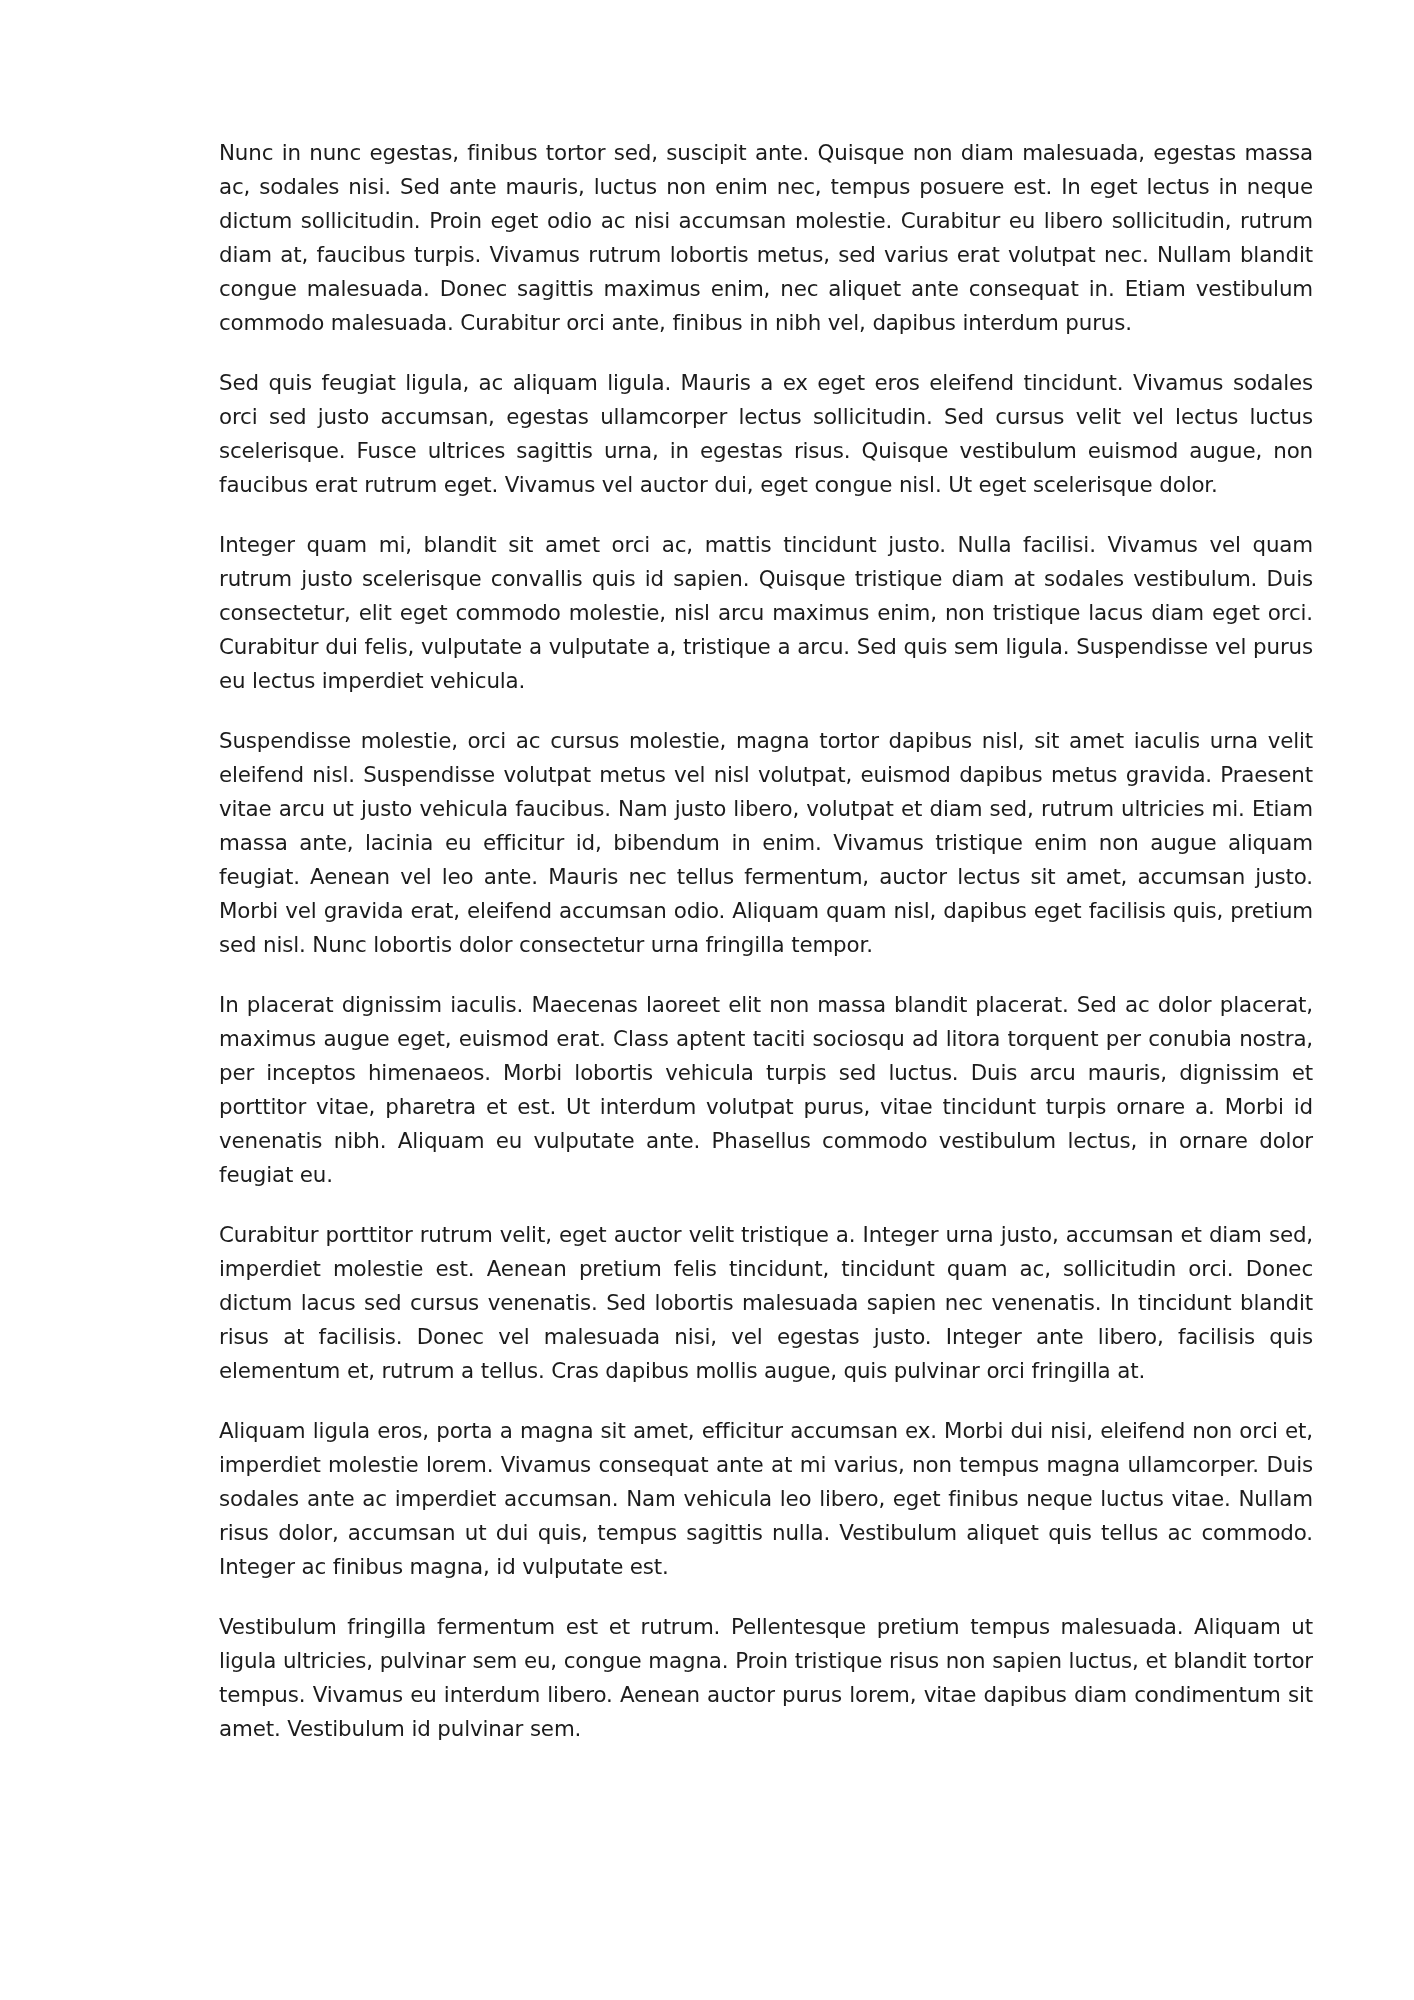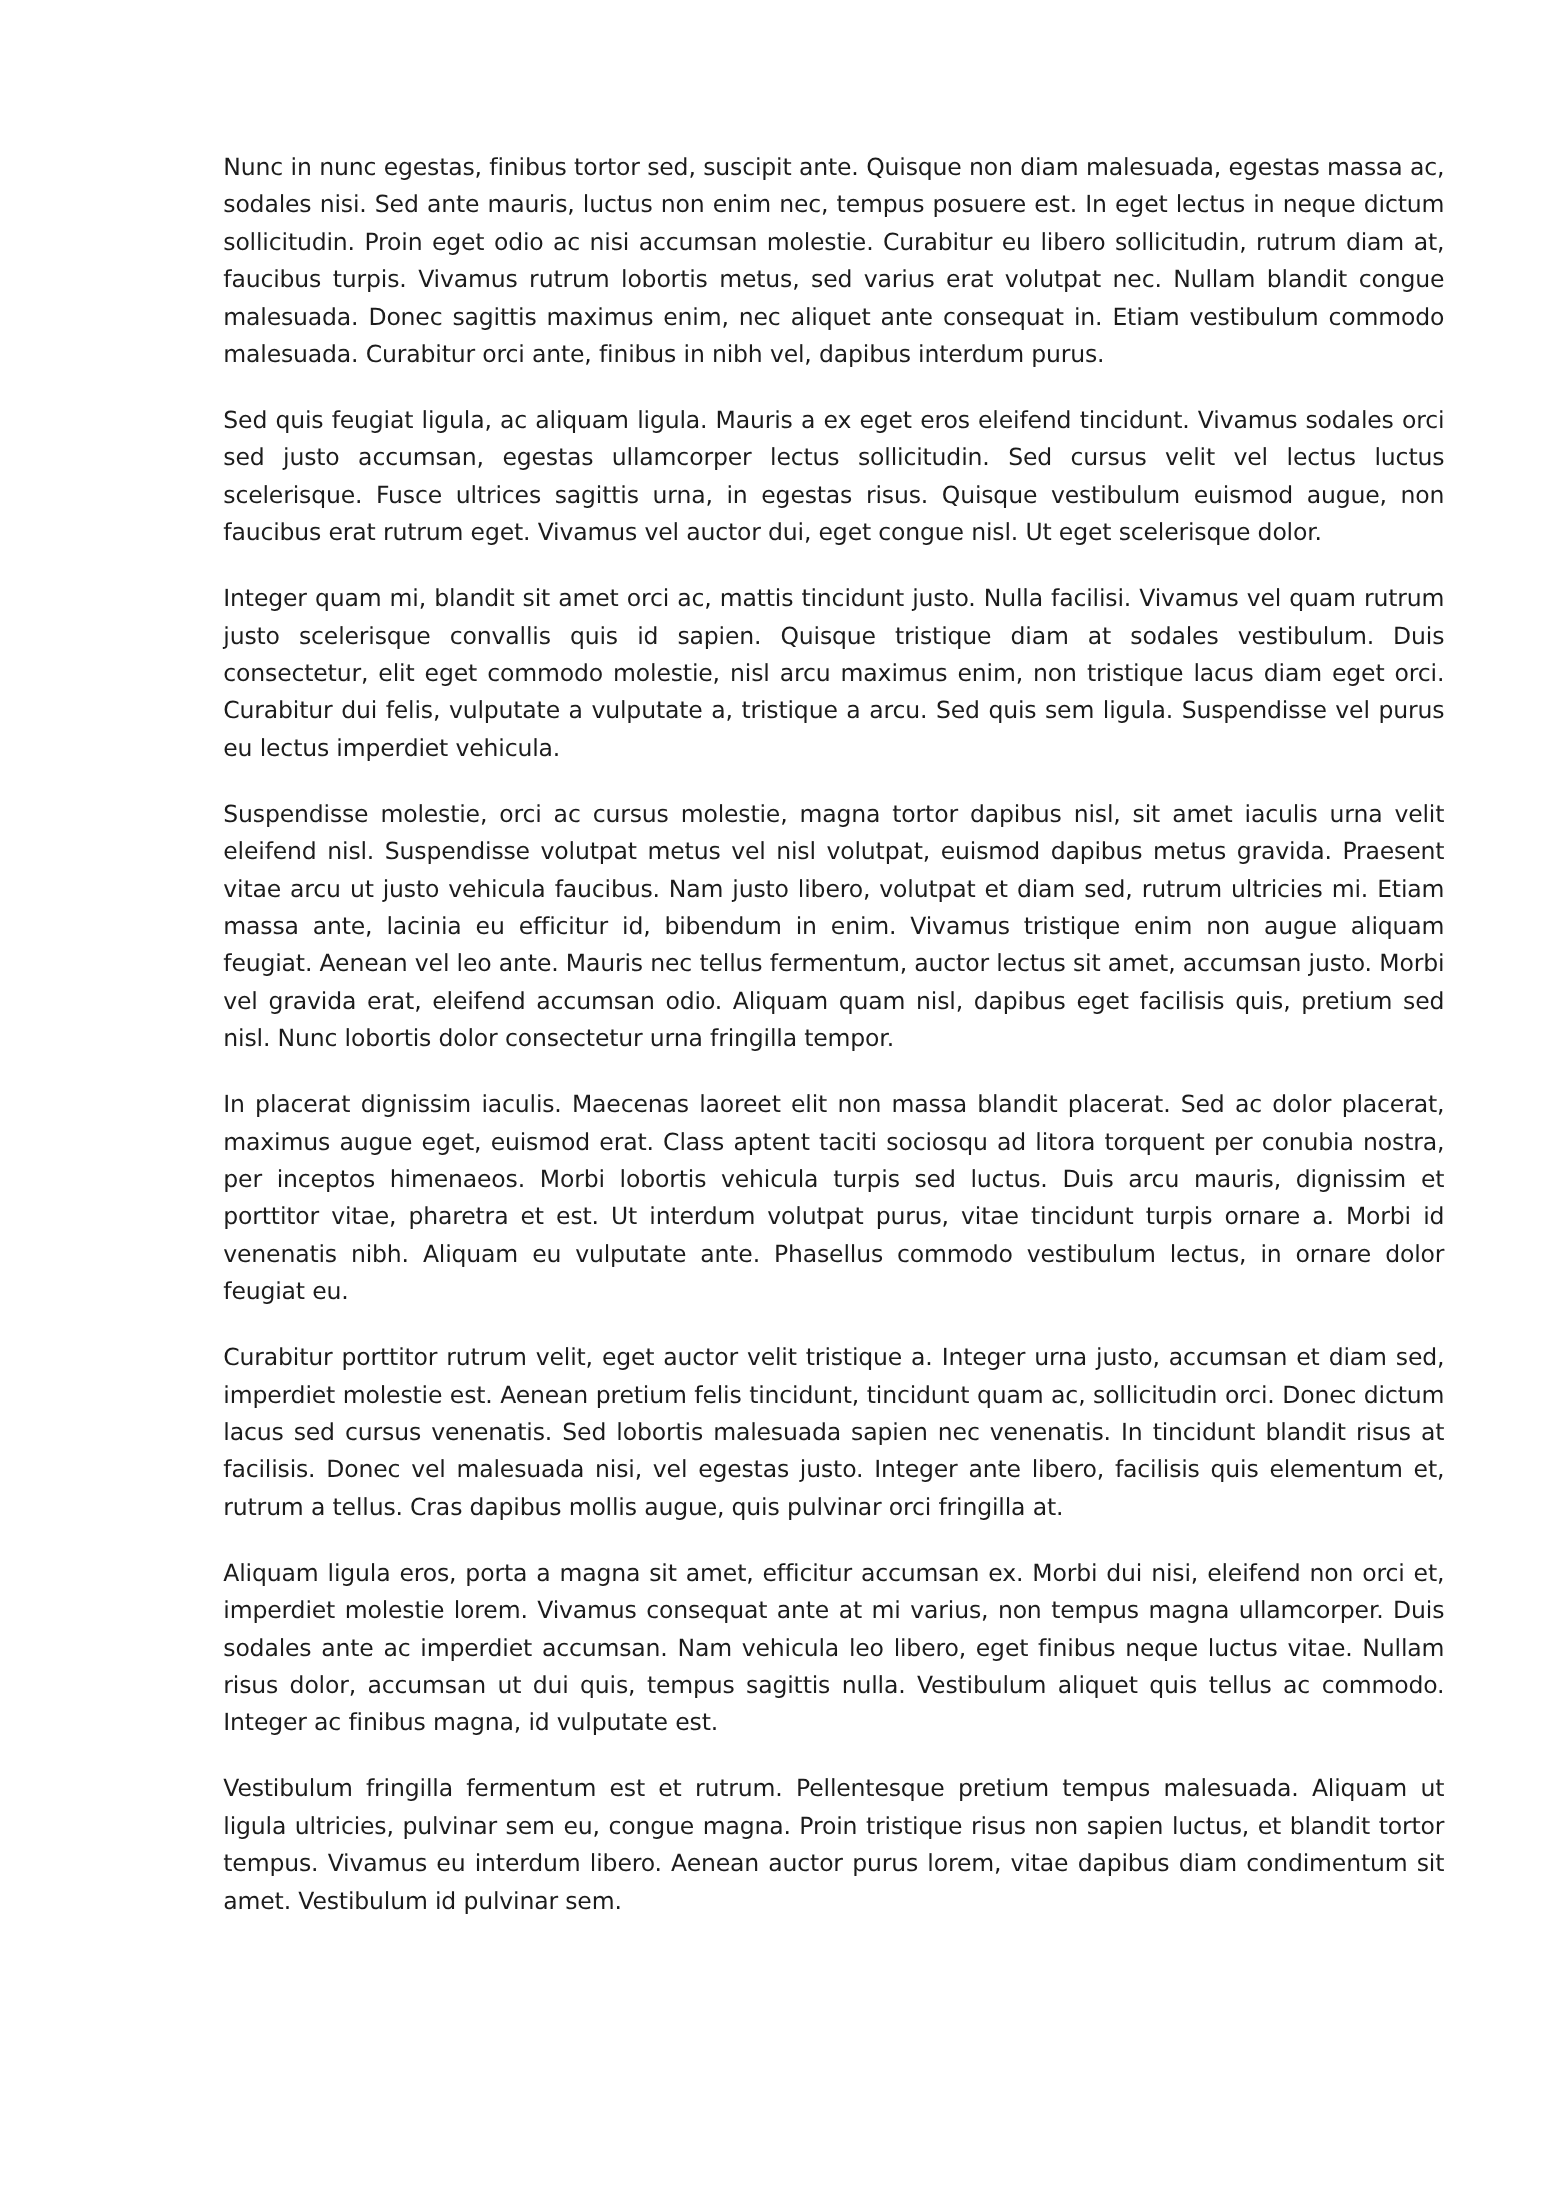--- a/index.html
+++ b/index.html
@@ -19,21 +19,21 @@
       top: 136px;
       width: 1110px;
       font-family: "DejaVu Sans", sans-serif;
       font-size: 21.4px;
       line-height: 34px;
       color: #1c1c1c;
       text-align: justify;
       letter-spacing: -0.15px;
     }
     .page p {
-      margin: 0 0 26px 0;
+      margin: 0 0 26px 16px;
       padding: 0;
     }
   </style>
 </head>
 <body>
 
 <div class="page">
   <p>Nunc in nunc egestas, finibus tortor sed, suscipit ante. Quisque non diam malesuada, egestas massa ac, sodales nisi. Sed ante mauris, luctus non enim nec, tempus posuere est. In eget lectus in neque dictum sollicitudin. Proin eget odio ac nisi accumsan molestie. Curabitur eu libero sollicitudin, rutrum diam at, faucibus turpis. Vivamus rutrum lobortis metus, sed varius erat volutpat nec. Nullam blandit congue malesuada. Donec sagittis maximus enim, nec aliquet ante consequat in. Etiam vestibulum commodo malesuada. Curabitur orci ante, finibus in nibh vel, dapibus interdum purus.</p>
   <p>Sed quis feugiat ligula, ac aliquam ligula. Mauris a ex eget eros eleifend tincidunt. Vivamus sodales orci sed justo accumsan, egestas ullamcorper lectus sollicitudin. Sed cursus velit vel lectus luctus scelerisque. Fusce ultrices sagittis urna, in egestas risus. Quisque vestibulum euismod augue, non faucibus erat rutrum eget. Vivamus vel auctor dui, eget congue nisl. Ut eget scelerisque dolor.</p>
   <p>Integer quam mi, blandit sit amet orci ac, mattis tincidunt justo. Nulla facilisi. Vivamus vel quam rutrum justo scelerisque convallis quis id sapien. Quisque tristique diam at sodales vestibulum. Duis consectetur, elit eget commodo molestie, nisl arcu maximus enim, non tristique lacus diam eget orci. Curabitur dui felis, vulputate a vulputate a, tristique a arcu. Sed quis sem ligula. Suspendisse vel purus eu lectus imperdiet vehicula.</p>

